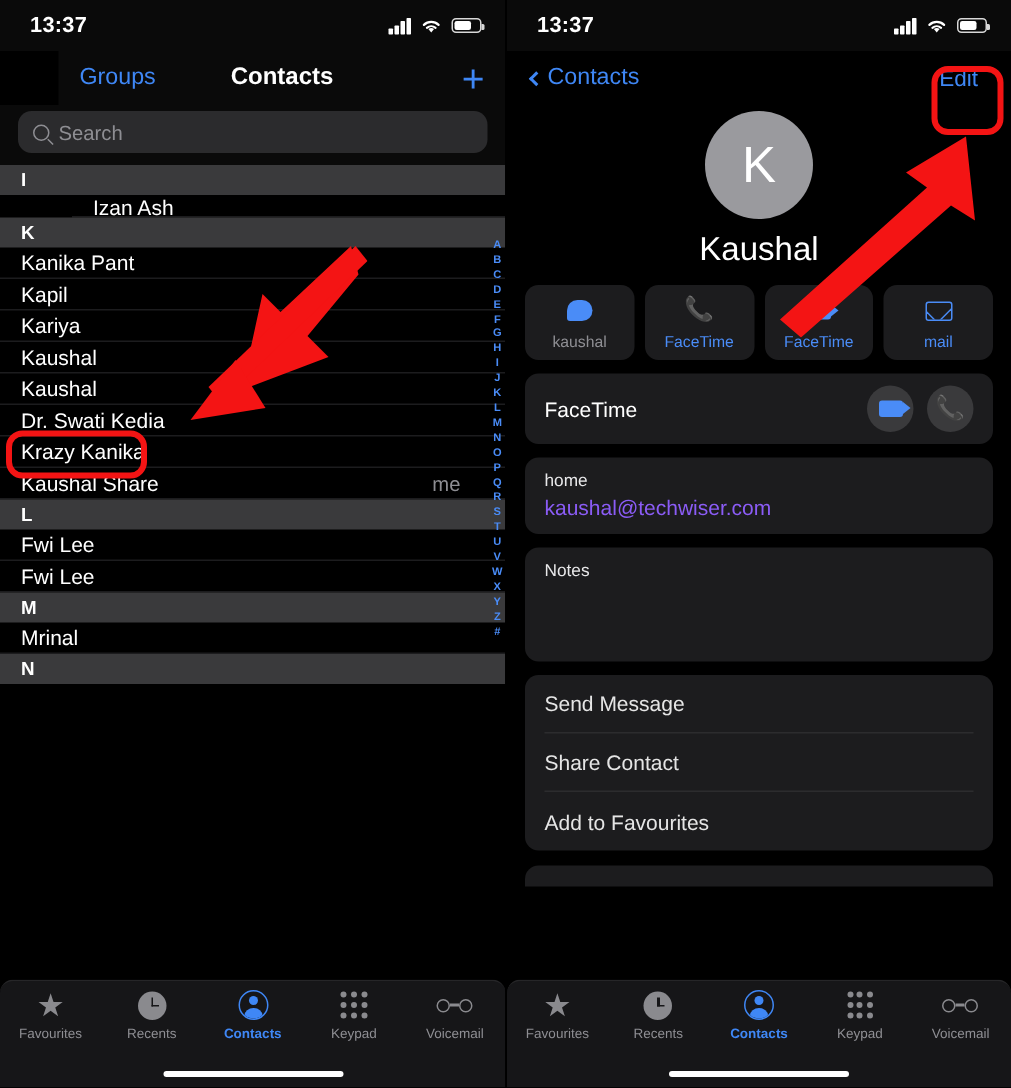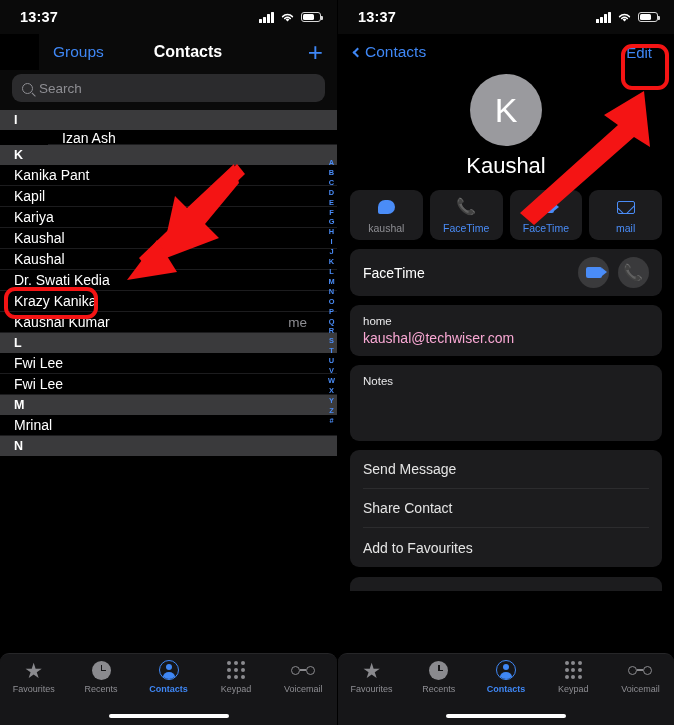--- a/index.html
+++ b/index.html
@@ -121,21 +121,21 @@
   .camic::after{content:"";position:absolute;right:-5px;top:1px;border-style:solid;border-width:4.5px 0 4.5px 5px;border-color:transparent transparent transparent #4a8cf7;}
   .mailic{width:18px;height:13px;border:1.7px solid #4a8cf7;border-radius:2px;position:relative;overflow:hidden;}
   .mailic::after{content:"";position:absolute;left:0;top:-3px;width:13px;height:13px;border-right:1.7px solid #4a8cf7;border-bottom:1.7px solid #4a8cf7;transform:rotate(45deg);}
 
   .card { background:#1c1c1e; border-radius:9px; margin-top:9px; padding:10px 13px; }
   .card.ft { display:flex; align-items:center; justify-content:space-between; height:47px; padding:0 13px;}
   .ft-label { color:#fff; font-size:14px; }
   .ft-btns { display:flex; gap:9px; }
   .circbtn { width:31px;height:31px;border-radius:50%;background:#3a3a3c;display:flex;align-items:center;justify-content:center;}
   .lbl-sm { color:#e8e8ea; font-size:11.5px; }
-  .val-blue { color:#f9a8d4; font-size:14px; margin-top:3px; }
+  .val-blue { color:#8b5cf6; font-size:14px; margin-top:3px; }
   .notes { height:76px; }
   .links { background:#1c1c1e; border-radius:9px; margin-top:9px; padding:0 13px; }
   .link { color:#e5e5e5; font-size:14px; height:39px; display:flex; align-items:center;
      border-bottom:1px solid #2c2c2e; }
   .link:last-child { border-bottom:none; }
   .stub { background:#1c1c1e; border-radius:9px 9px 0 0; margin-top:10px; height:14px; }
 
   
   .anno { position:absolute; pointer-events:none; }
   .redbox { position:absolute; border:4px solid #f41414; border-radius:11px; }
@@ -201,21 +201,21 @@
         <div class="row">
           <span>Kaushal</span>
         </div>
         <div class="row">
           <span>Dr. Swati Kedia</span>
         </div>
         <div class="row">
           <span>Krazy Kanika</span>
         </div>
         <div class="row">
-          <span>Kaushal Kumar</span>
+          <span>Kaushal Share</span>
           <span class="me">me</span>
         </div>
         <div class="sec-head">L</div>
         <div class="row">
           <span>Fwi Lee</span>
         </div>
         <div class="row">
           <span>Fwi Lee</span>
         </div>
         <div class="sec-head">M</div>

